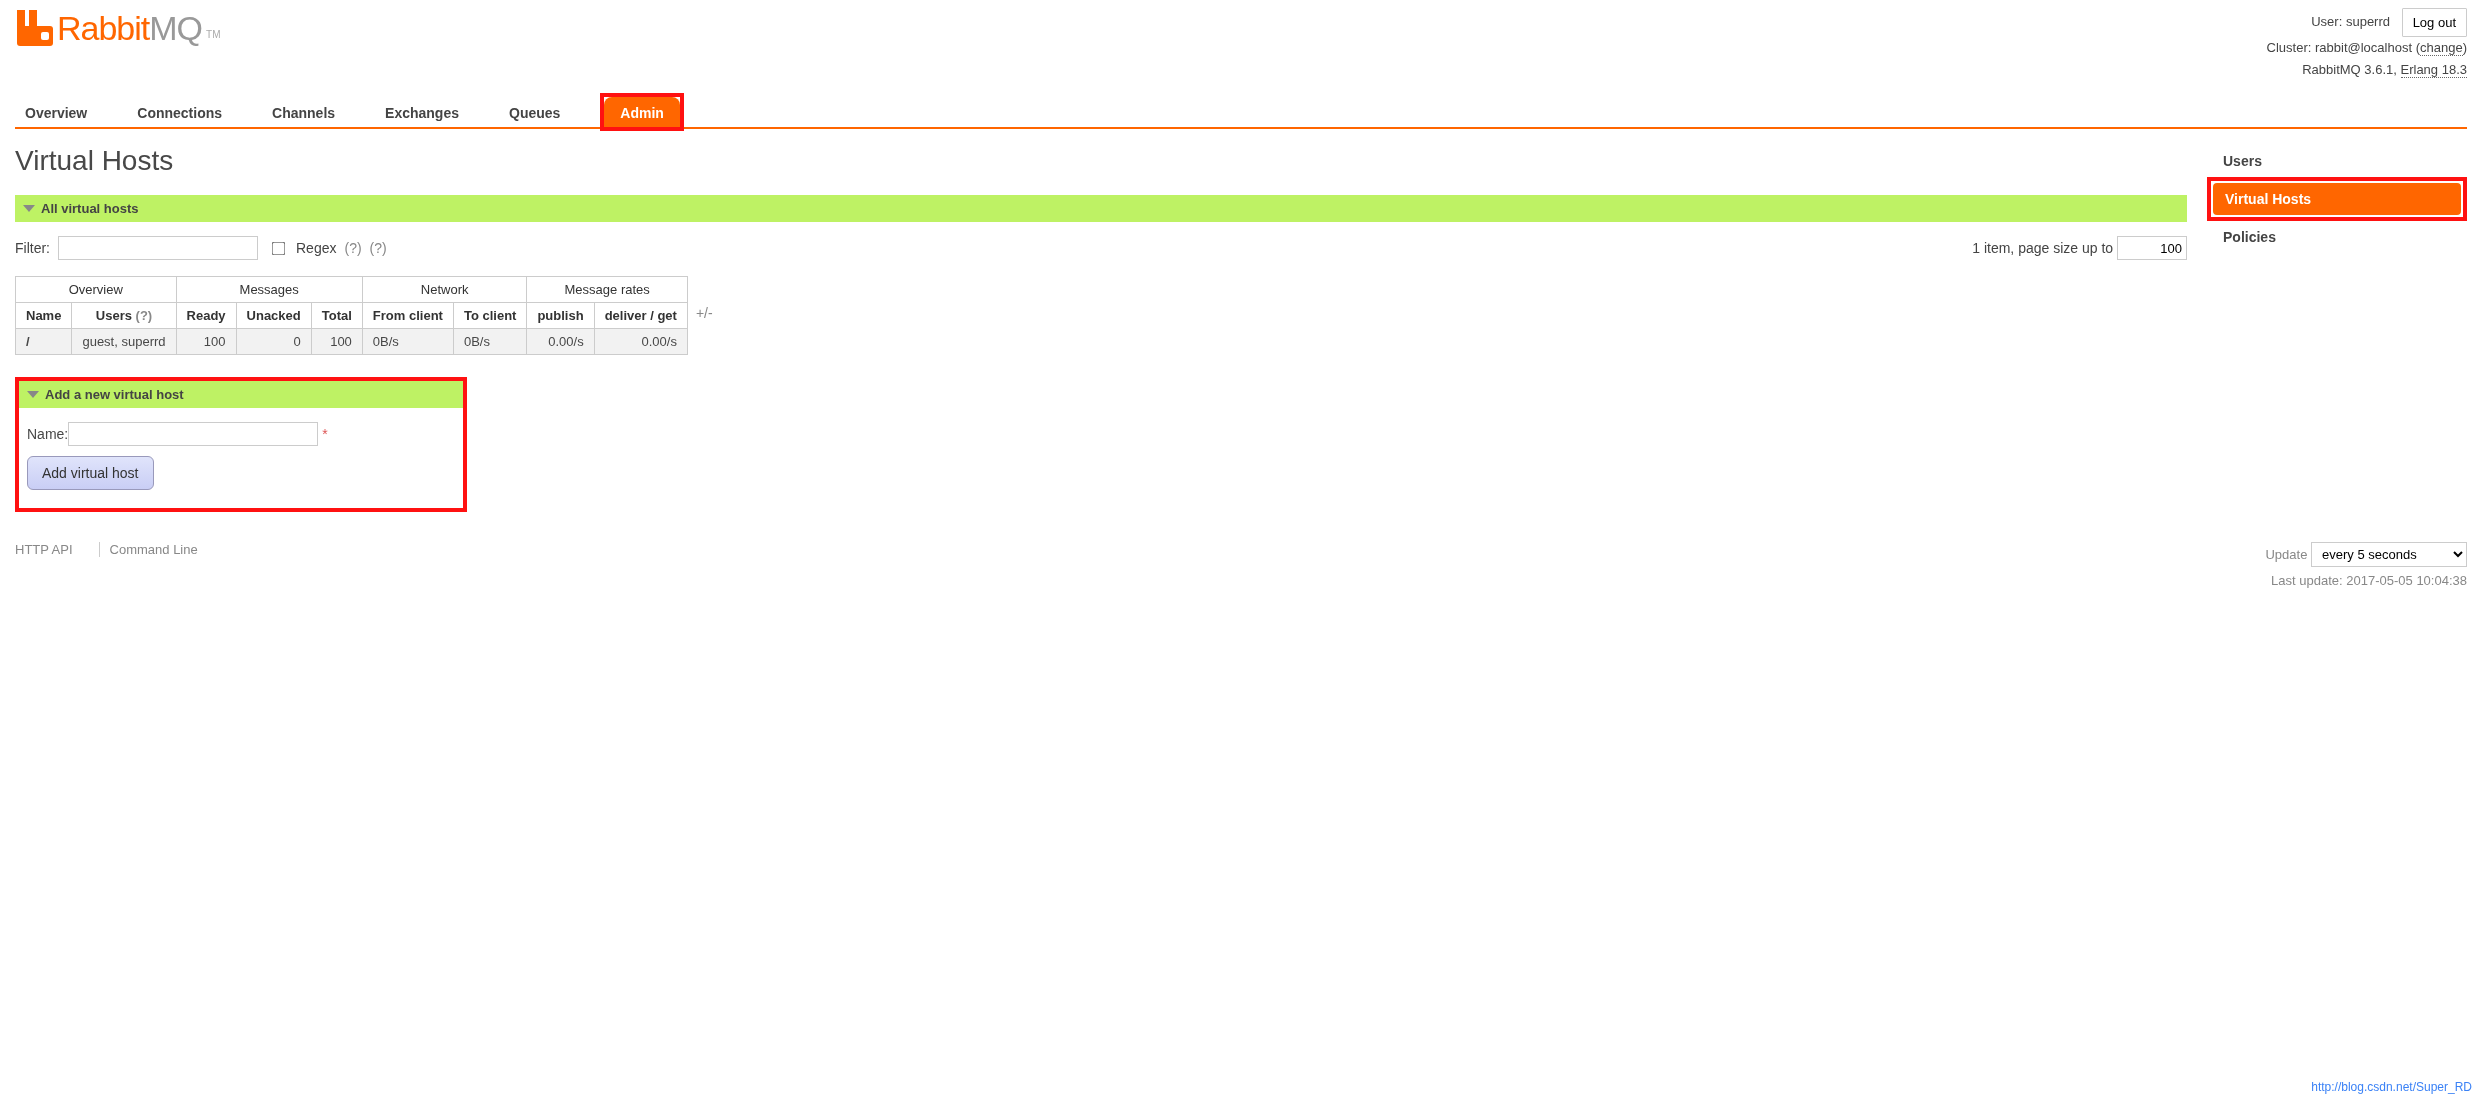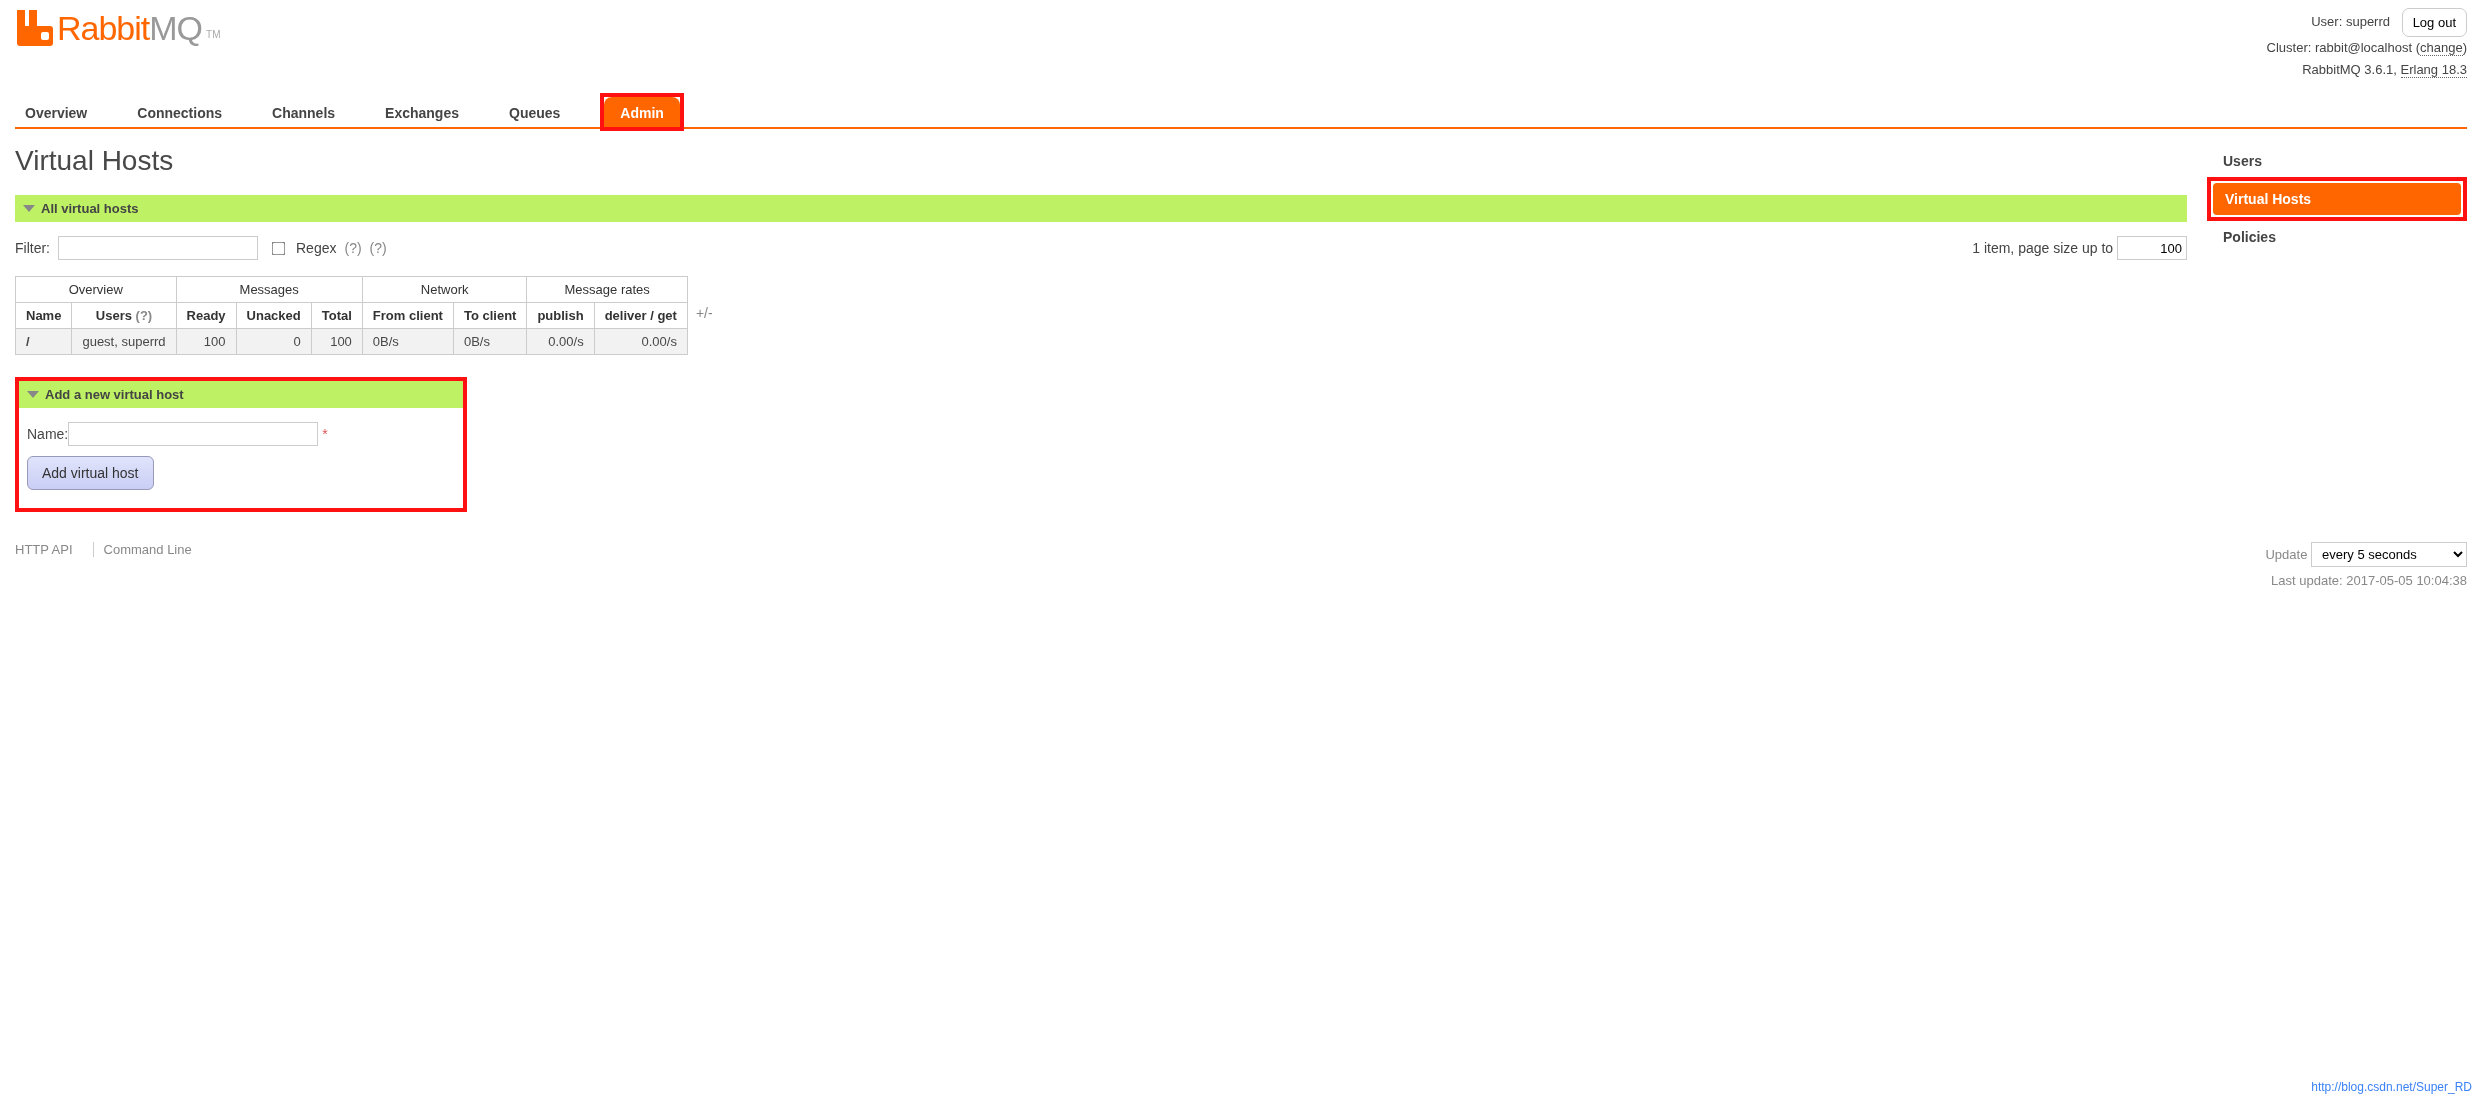--- a/index.html
+++ b/index.html
@@ -33,21 +33,21 @@
   .header-right {
     text-align: right;
     font-size: 13px;
     line-height: 1.7;
     color: #444;
   }
   .header-right a { color: #444; text-decoration: none; border-bottom: 1px dotted #666; cursor:pointer;}
   .logout-btn {
     display: inline-block;
     border: 1px solid #ccc;
-    border-radius: 7px;
+    border-radius: 1px;
     padding: 6px 10px;
     margin-left: 8px;
     background: #fff;
     cursor: pointer;
     font-size: 13px;
     vertical-align: middle;
   }
   ul.tabs {
     list-style: none;
     display: flex;
@@ -187,21 +187,21 @@
   }
   .footer {
     margin-top: 20px;
     padding-top: 10px;
     display: flex;
     justify-content: space-between;
     align-items: flex-start;
     font-size: 13px;
     color: #888;
   }
-  .footer-left span { border-right: 1px solid #ccc; padding-right: 20px; margin-right: 10px; cursor:pointer;margin-top:29px;}
+  .footer-left span { border-right: 1px solid #ccc; padding-right: 26px; margin-right: 10px; cursor:pointer;margin-top:29px;}
   .footer-left span:last-child { border-right: none; }
   .footer-right { text-align: right; line-height:2; }
   select.refresh {
     border: 1px solid #ccc;
     padding: 3px 18px 3px 6px;
     font-size: 13px;
     width: 156px;
     background:#fff;
   }
   .watermark {

